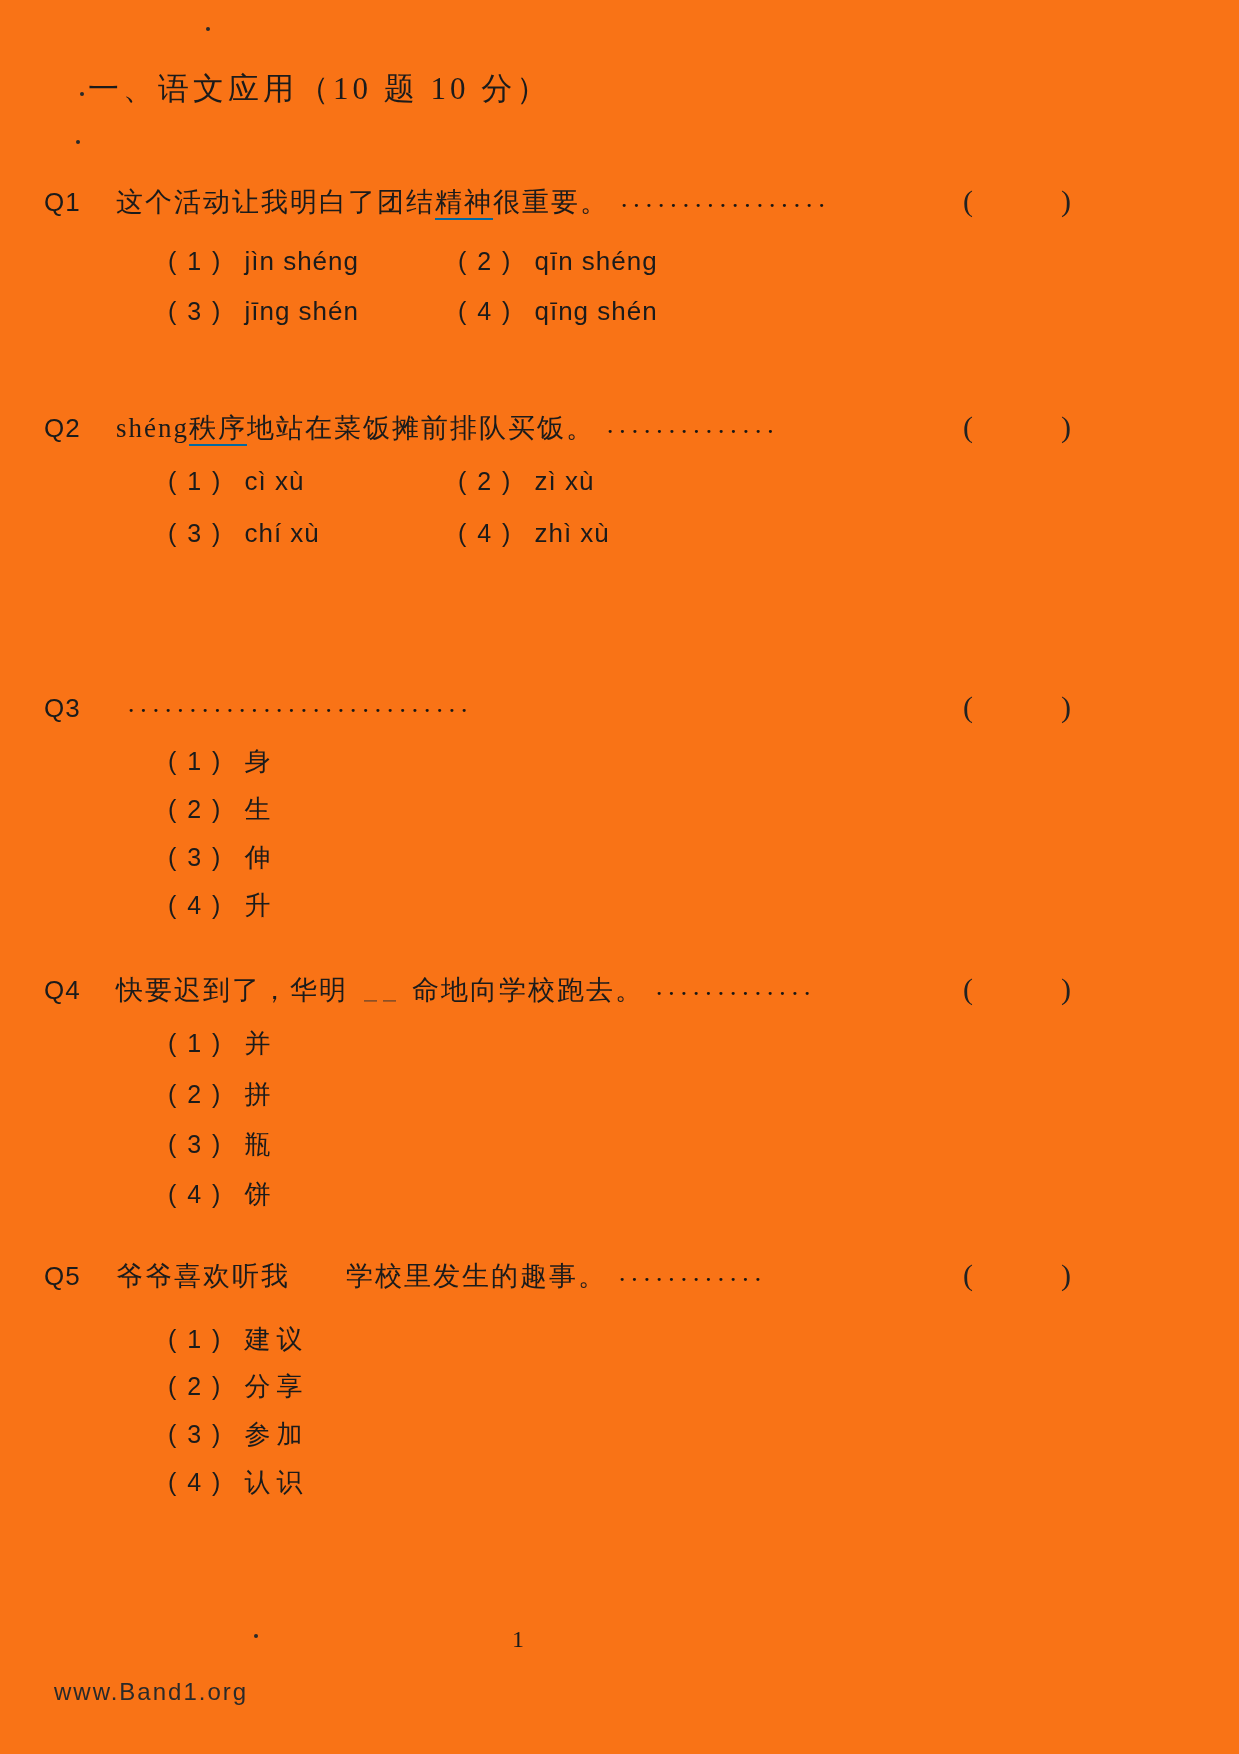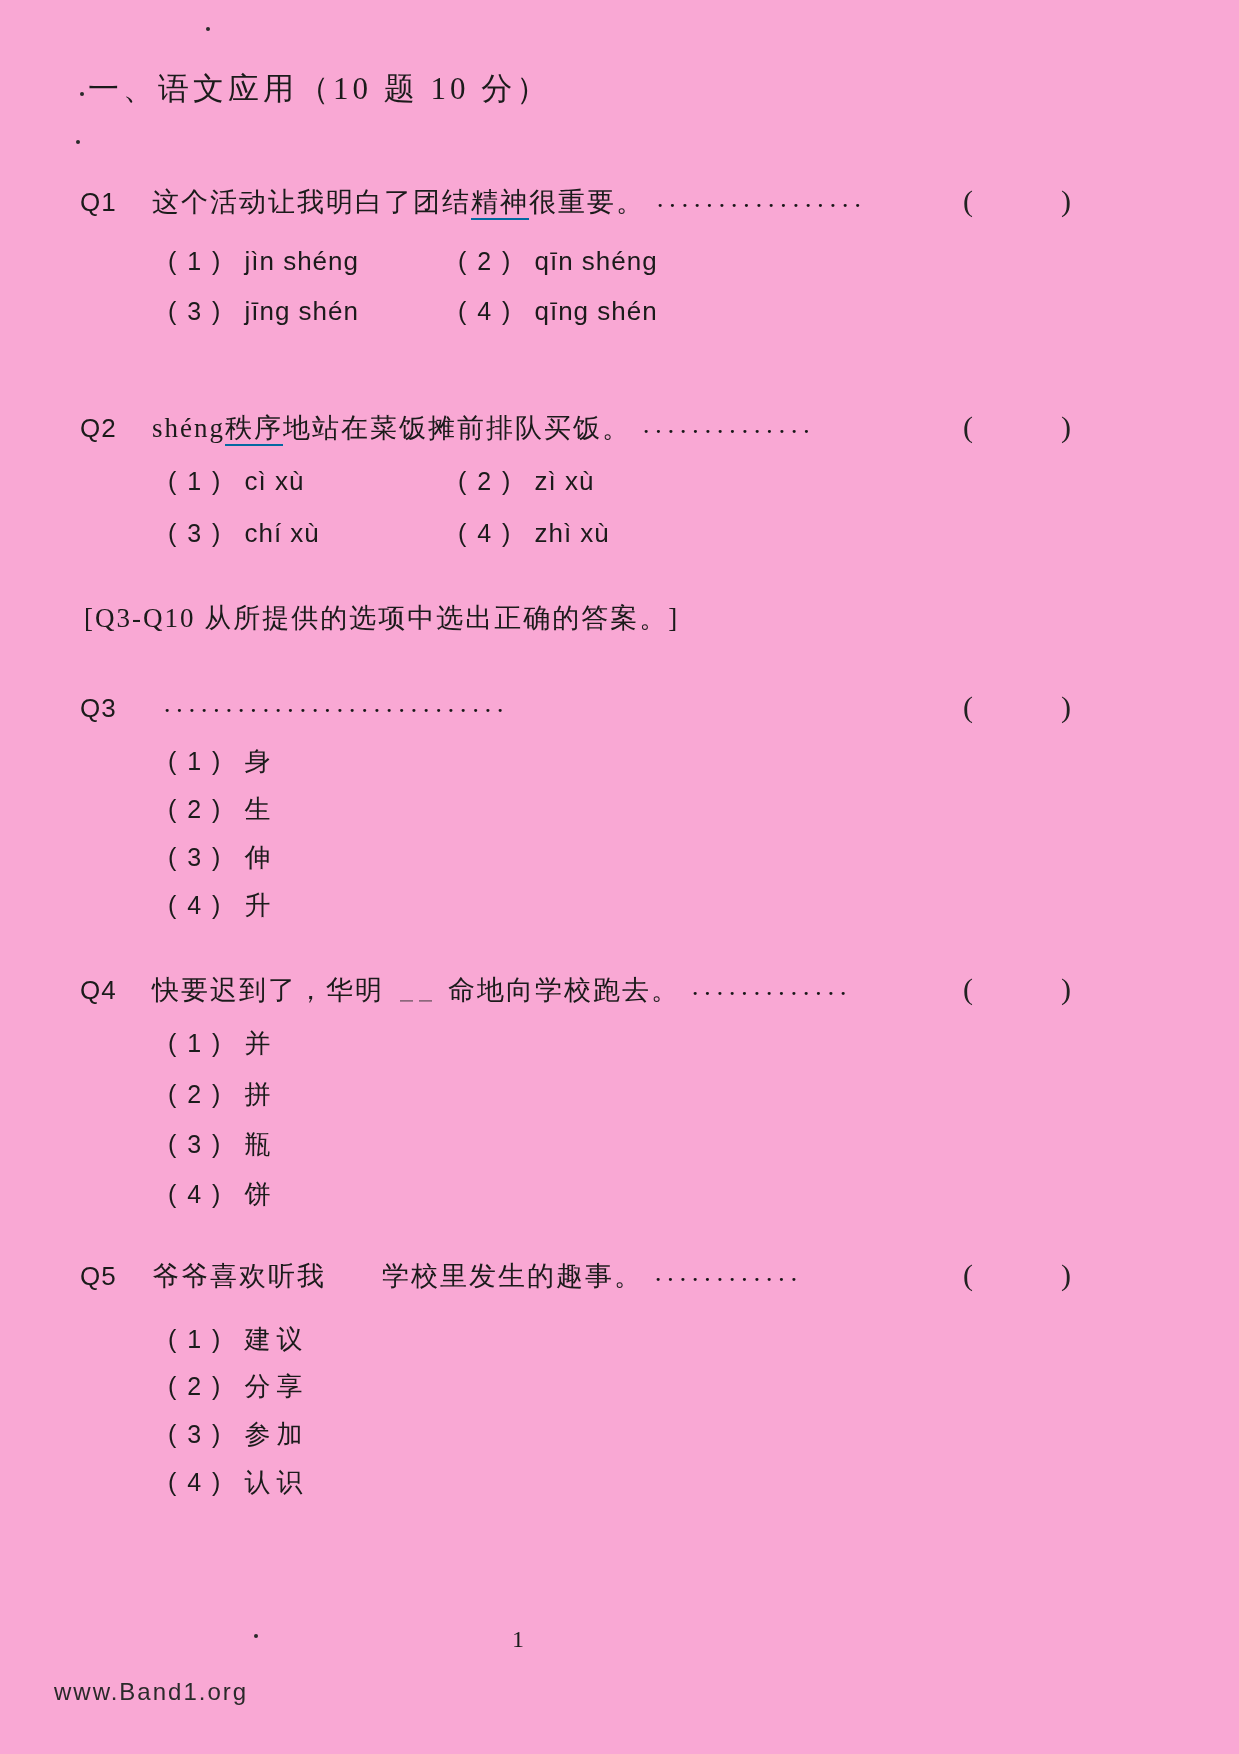--- a/index.html
+++ b/index.html
@@ -1,37 +1,37 @@
 <!DOCTYPE html>
 <html><head>
 <meta charset="utf-8">
 <style>
   html,body{margin:0;padding:0;background:#ffffff;}
   .page{
     position:relative;
     width:1239px;
     height:1754px;
-    background:#f9a8d4;
+    background:#f97316;
     color:#1b1b1b;
     font-family:"Liberation Serif","DejaVu Serif",serif;
     overflow:hidden;
   }
   .title{
     position:absolute;left:88px;top:68px;
     font-size:31px;letter-spacing:4px;white-space:nowrap;
   }
   .instr{
     position:absolute;left:84px;
     font-size:27px;letter-spacing:2px;white-space:nowrap;
   }
   .instr1{top:122px;}
   .instr2{top:600px;}
   .q-row{
     position:absolute;left:0;width:1239px;
-    padding:0 168px 0 80px;box-sizing:border-box;
+    padding:0 168px 0 44px;box-sizing:border-box;
     display:flex;align-items:baseline;white-space:nowrap;
   }
   .q-label{
     flex:none;width:72px;
     font-family:"Liberation Sans","DejaVu Sans",sans-serif;
     font-size:26px;letter-spacing:1px;
   }
   .q-sentence{flex:none;font-size:27px;letter-spacing:2px;}
   .ul{border-bottom:2px solid #0369a1;padding-bottom:1px;}
   .blank{display:inline-block;text-align:center;}
@@ -119,21 +119,20 @@
   </div>
   <div class="opt" style="top:518px;left:168px">
     <span class="opt-num">( 3 )</span>
     <span class="opt-text pinyin">chí xù</span>
   </div>
   <div class="opt" style="top:518px;left:458px">
     <span class="opt-num">( 4 )</span>
     <span class="opt-text pinyin">zhì xù</span>
   </div>
 
-  <div class="instr instr2">[Q3-Q10 从所提供的选项中选出正确的答案。]</div>
 
   <div class="q-row" style="top:690px">
     <span class="q-label">Q3</span>
     <span class="dots">····························</span>
     <span class="paren open">(</span>
     <span class="paren close">)</span>
   </div>
   <div class="opt" style="top:744px;left:168px">
     <span class="opt-num">( 1 )</span>
     <span class="opt-text hanzi">身</span>

